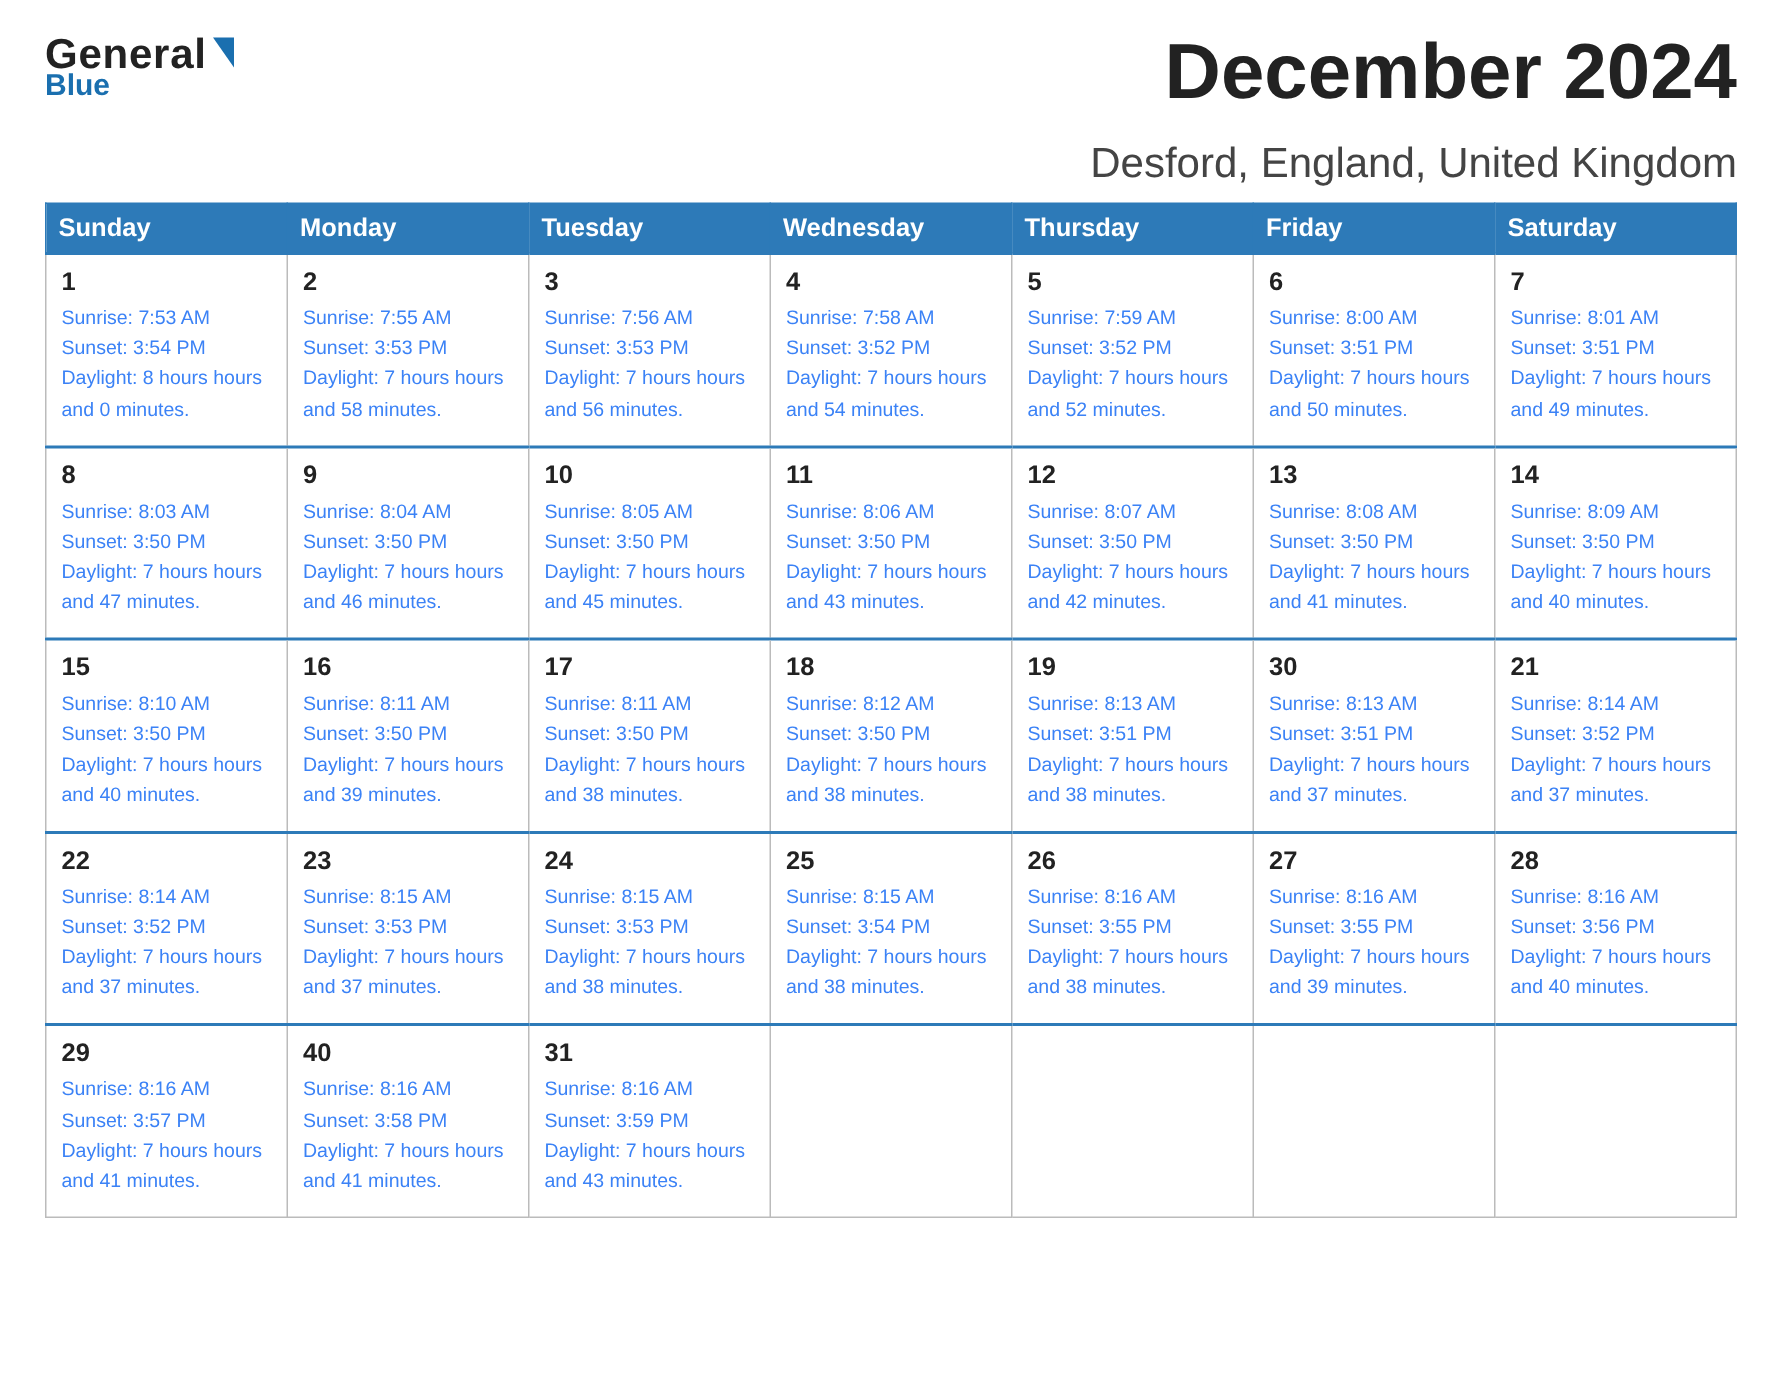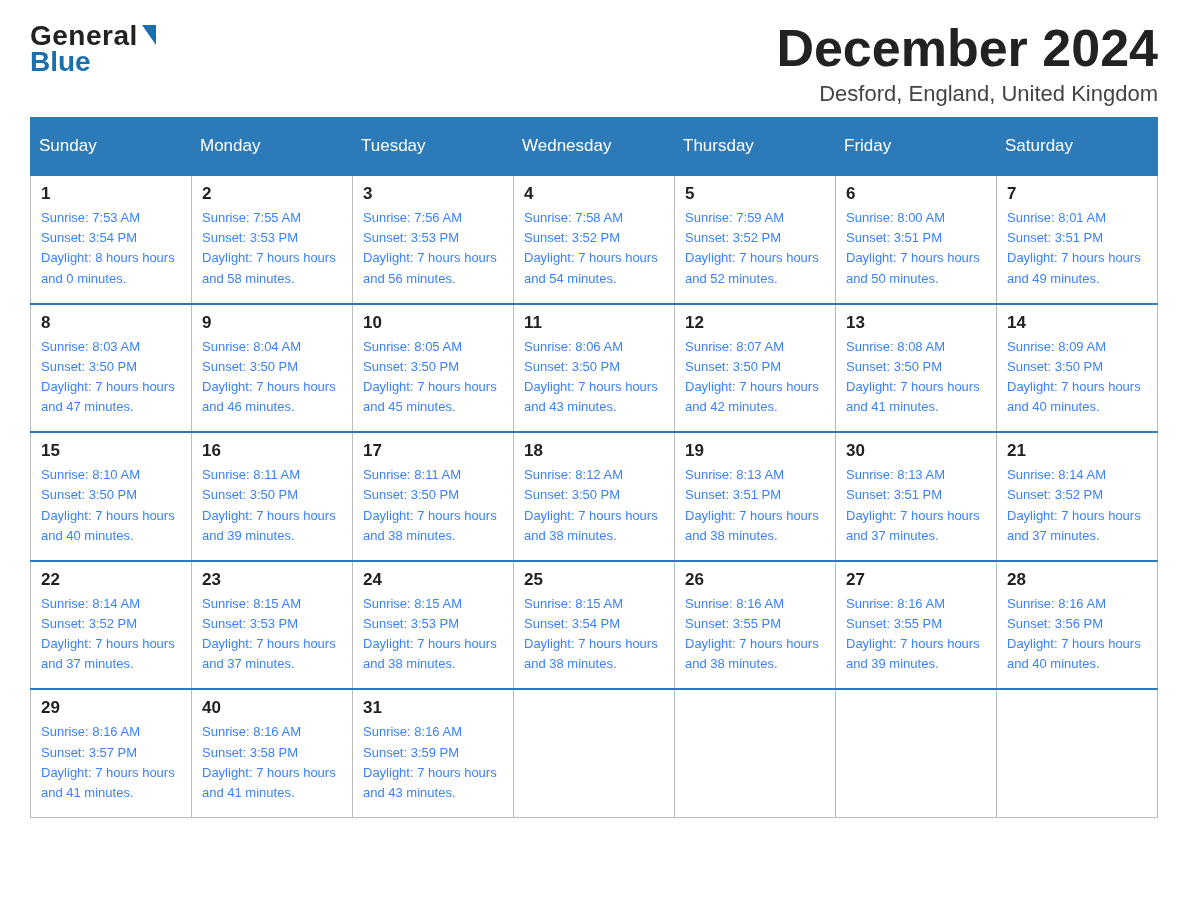--- a/index.html
+++ b/index.html
@@ -22,21 +22,21 @@
       flex-direction: column;
       align-items: flex-start;
     }
     .logo-text-general {
       font-size: 28px;
       font-weight: bold;
       color: #222;
       letter-spacing: 0.5px;
     }
     .logo-text-blue {
-      font-size: 28px;
+      font-size: 20px;
       font-weight: bold;
       color: #1a6faf;
       margin-top: -6px;
     }
     .logo-row {
       display: flex;
       align-items: center;
     }
     .logo-triangle {
       width: 0;
@@ -51,35 +51,35 @@
       text-align: right;
     }
     .month-title {
       font-size: 52px;
       font-weight: bold;
       color: #222;
       line-height: 1.1;
       margin-left: 47px;
     }
     .location-title {
-      font-size: 22px;
+      font-size: 28px;
       color: #444;
-      margin-top: 4px;
+      margin-top: 16px;
     }
     .calendar {
       width: 100%;
       border-collapse: collapse;
       margin-top: 8px;
     }
     .calendar thead th {
       background-color: #2d7ab8;
       color: #fff;
       font-size: 17px;
-      font-weight: normal;
-      padding: 18px 8px;
+      font-weight: bold;
+      padding: 6px 8px;
       text-align: left;
       border: 1px solid #2d7ab8;
     }
     .calendar tbody td {
       vertical-align: top;
       padding: 8px 10px 14px 10px;
       border: 1px solid #bbb;
       border-top: 2px solid #2d7ab8;
       font-size: 13px;
       color: #333;

